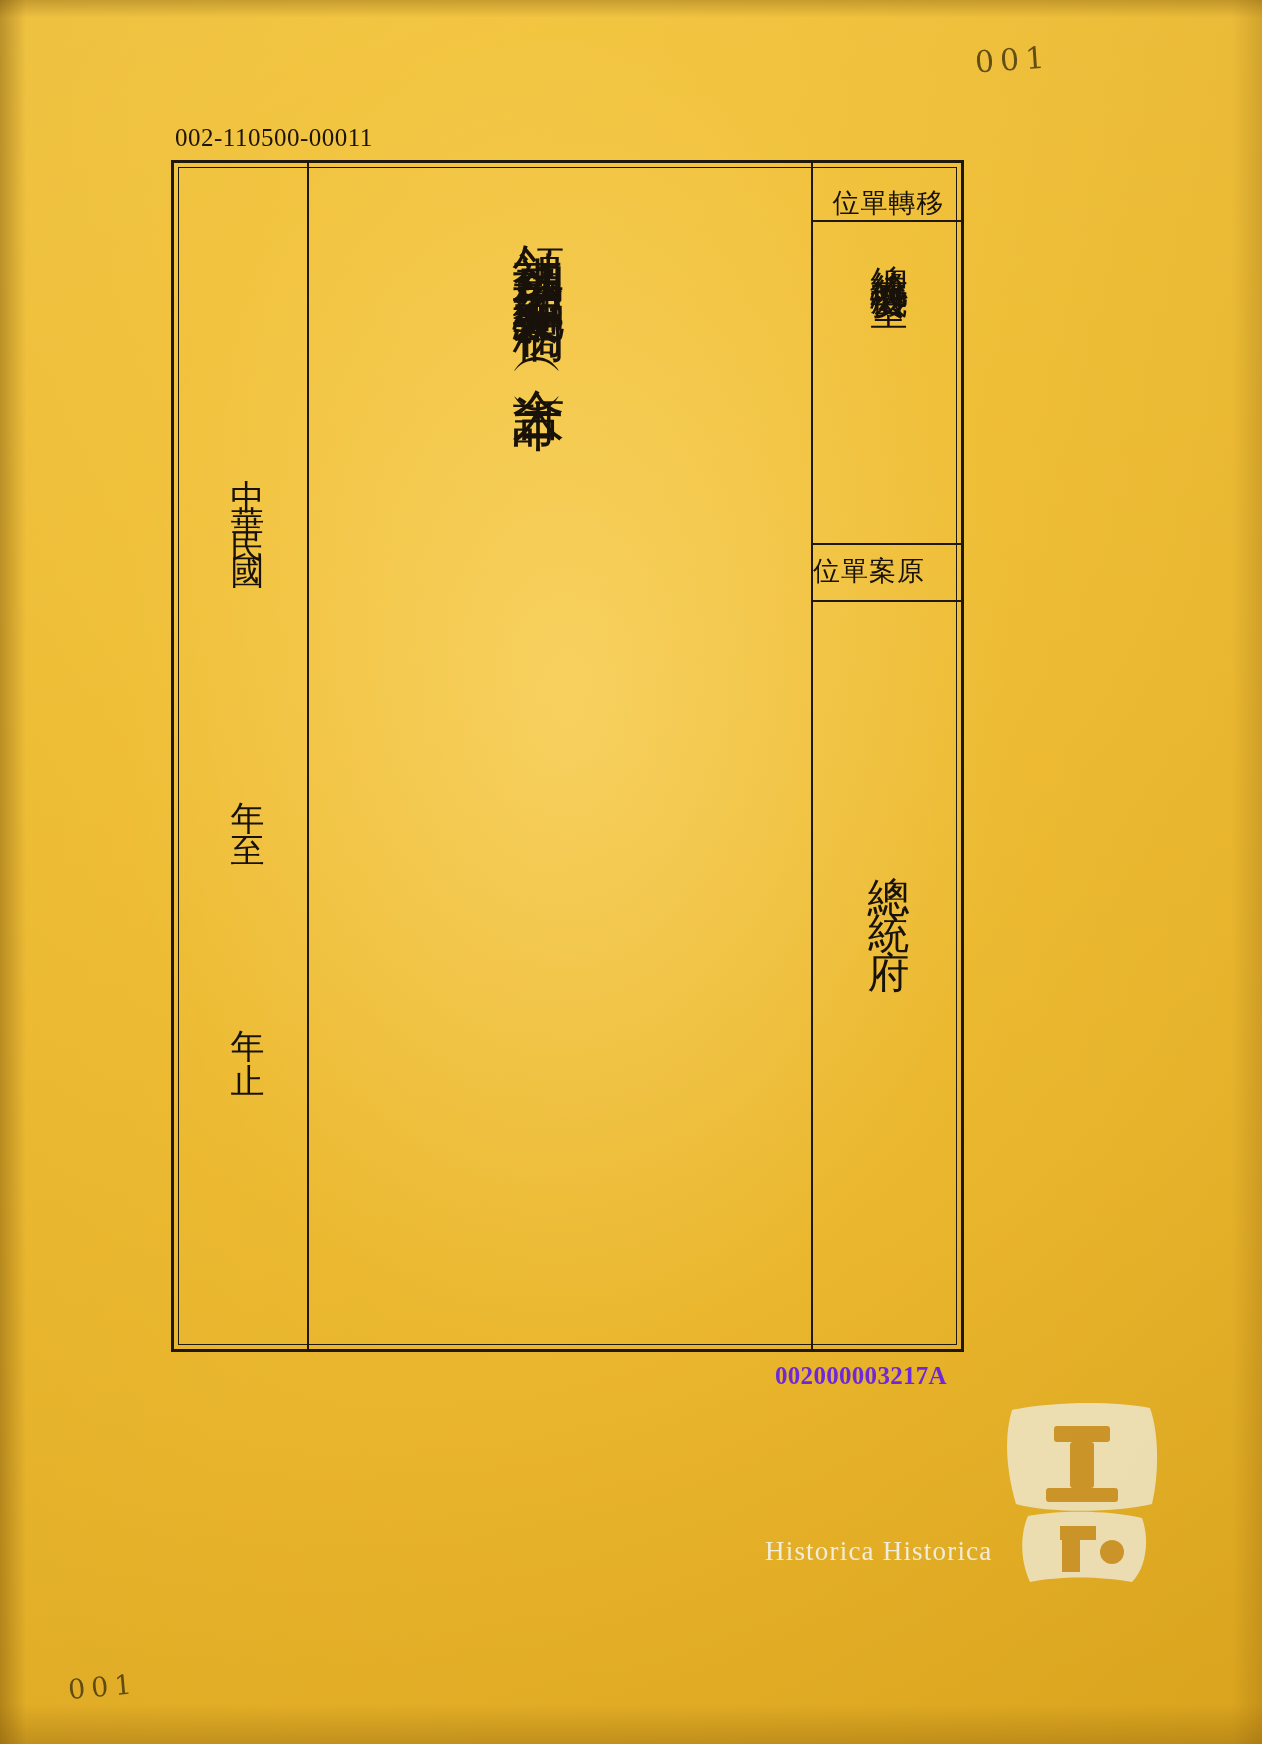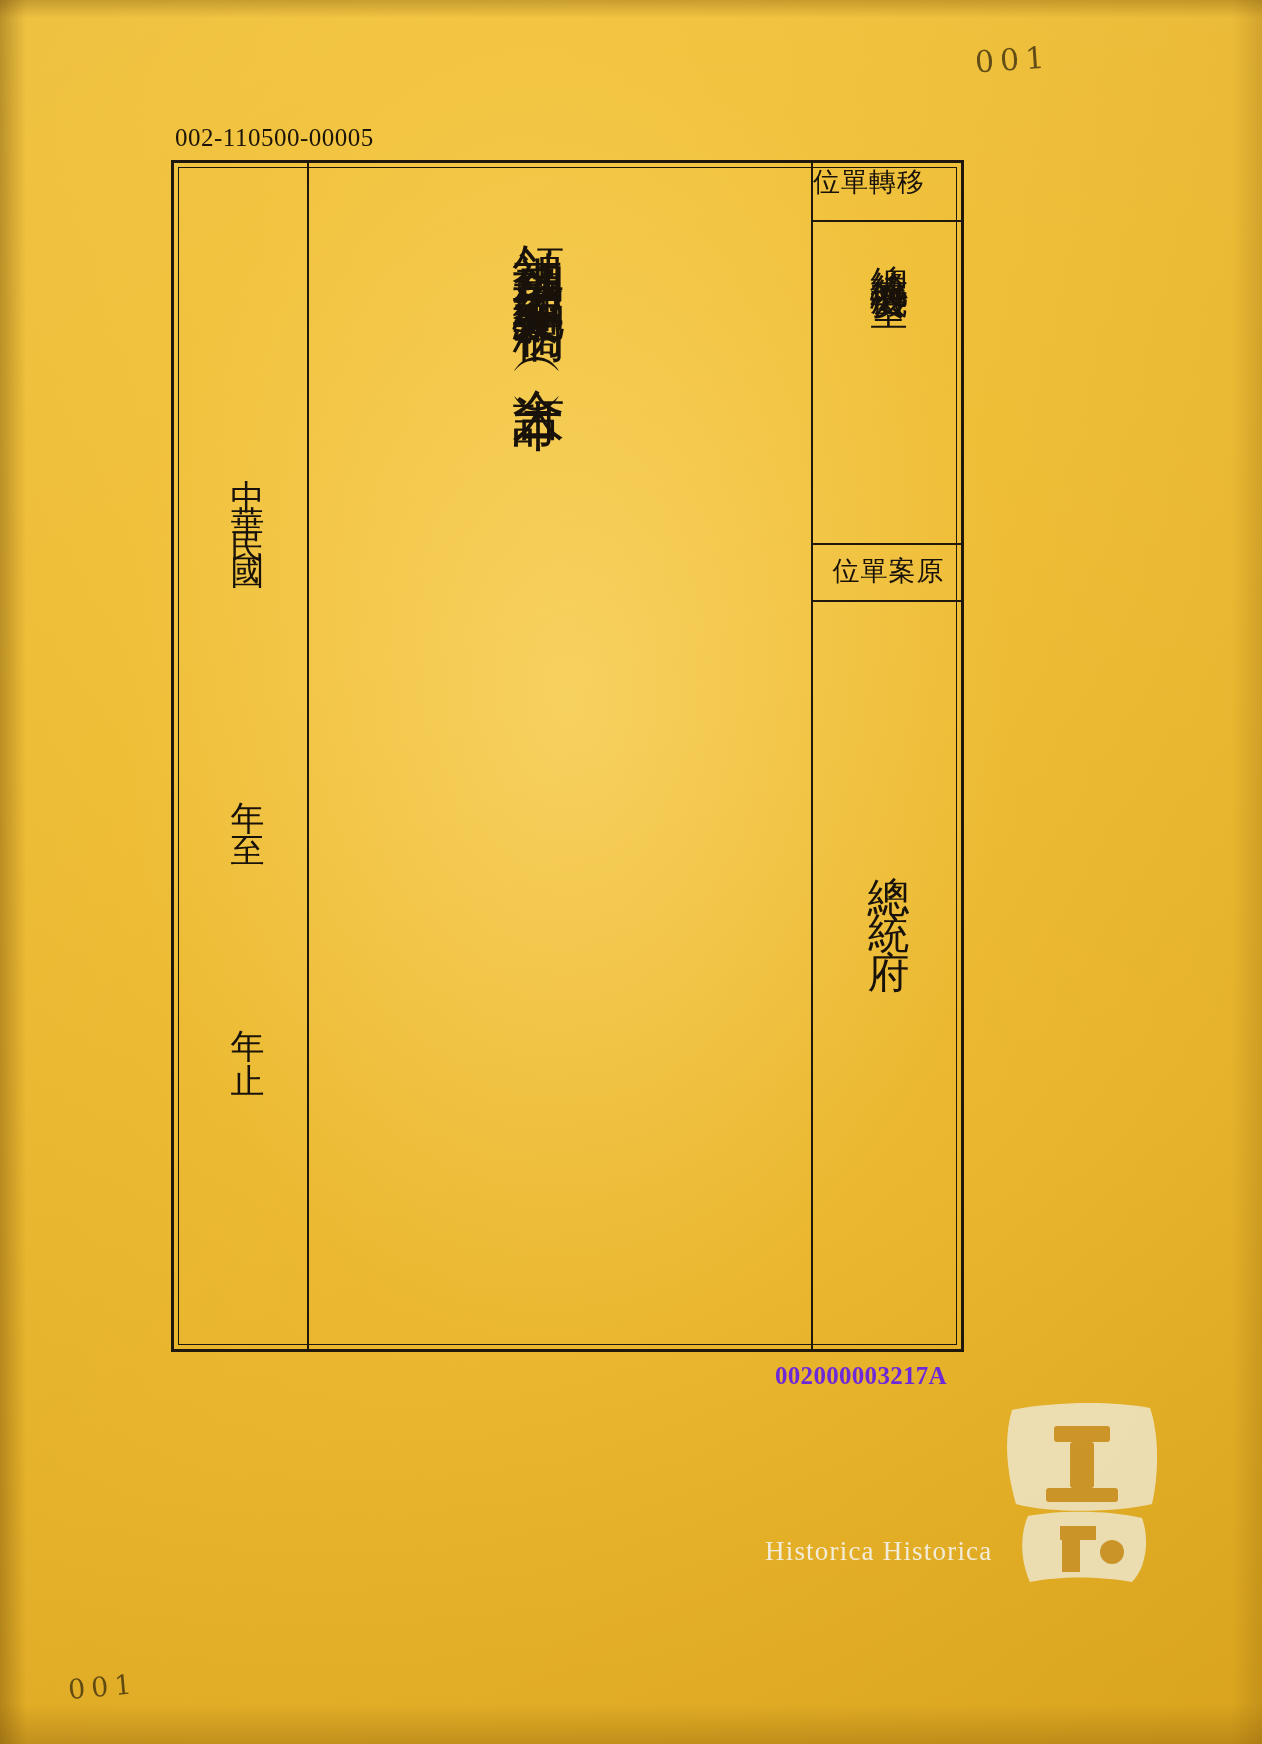--- a/index.html
+++ b/index.html
@@ -130,42 +130,41 @@
   .vtext {
     writing-mode: vertical-rl;
     text-orientation: upright;
     font-family: "DejaVu Sans", "Liberation Sans", sans-serif;
     color: #18120a;
     white-space: nowrap;
   }
 
   #transfer-label {
     position: absolute;
-    top: 1px;
-    left: 0; right: 0;
-    text-align: left;
+    top: 22px;
+    left: 0; right: 0;
+    text-align: center;
     font-size: 27px;
     font-family: "DejaVu Sans", "Liberation Sans", sans-serif;
     color: #18120a;
     letter-spacing: 1px;
   }
   #transfer-unit {
     position: absolute;
     top: 72px;
     left: 0; right: 0;
     display: flex;
     justify-content: center;
   }
   #transfer-unit .vtext { font-size: 38px; letter-spacing: 5px; }
 
   #origin-label {
     position: absolute;
     top: 390px;
     left: 0; right: 0;
-    text-align: center;
     font-size: 27px;
     font-family: "DejaVu Sans", "Liberation Sans", sans-serif;
     color: #18120a;
     letter-spacing: 1px;
   }
   #origin-unit {
     position: absolute;
     top: 680px;
     left: 0; right: 0;
     display: flex;
@@ -270,21 +269,21 @@
 
 <div class="paper"></div>
 <div class="edge-shadow-left"></div>
 <div class="edge-shadow-top"></div>
 <div class="edge-shadow-right"></div>
 <div class="edge-shadow-bottom"></div>
 
 <div class="handwritten" id="hw-top">001</div>
 <div class="handwritten" id="hw-bottom">001</div>
 
-<div id="ref-number">002-110500-00005</div>
+<div id="ref-number">002-110500-00011</div>
 
 <div class="frame">
   <div class="frame-inner-line"></div>
 
   <div class="vrule" id="vrule-date"></div>
   <div class="vrule" id="vrule-right"></div>
 
   <div id="title-block">
     <span class="vtext">領袖事功之部編案紀要初稿 （合訂本）</span>
   </div>

